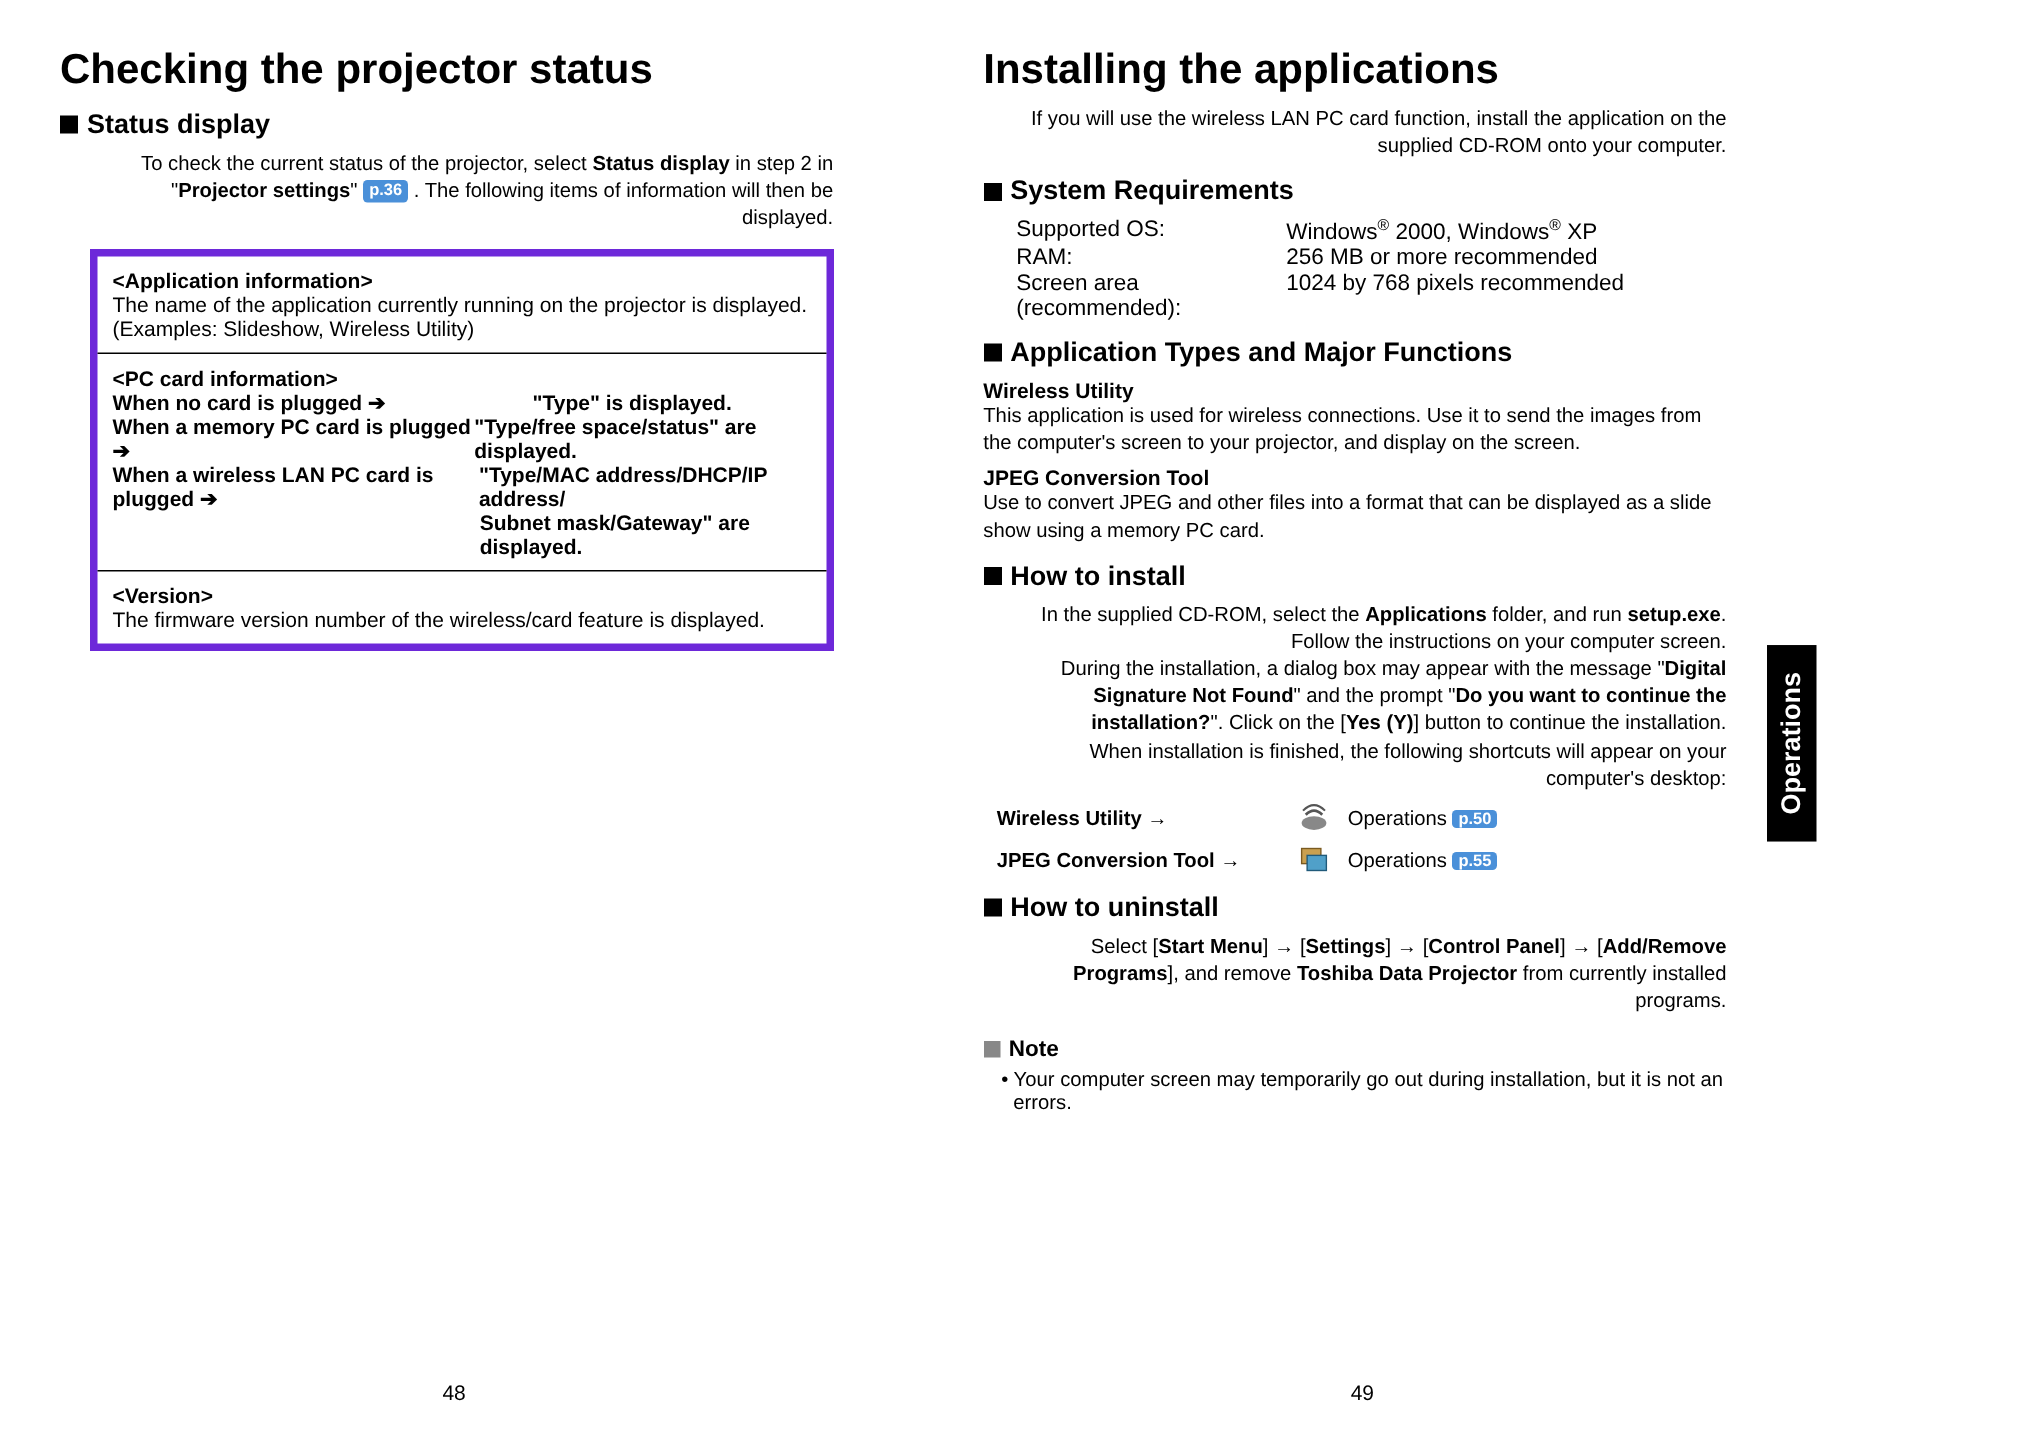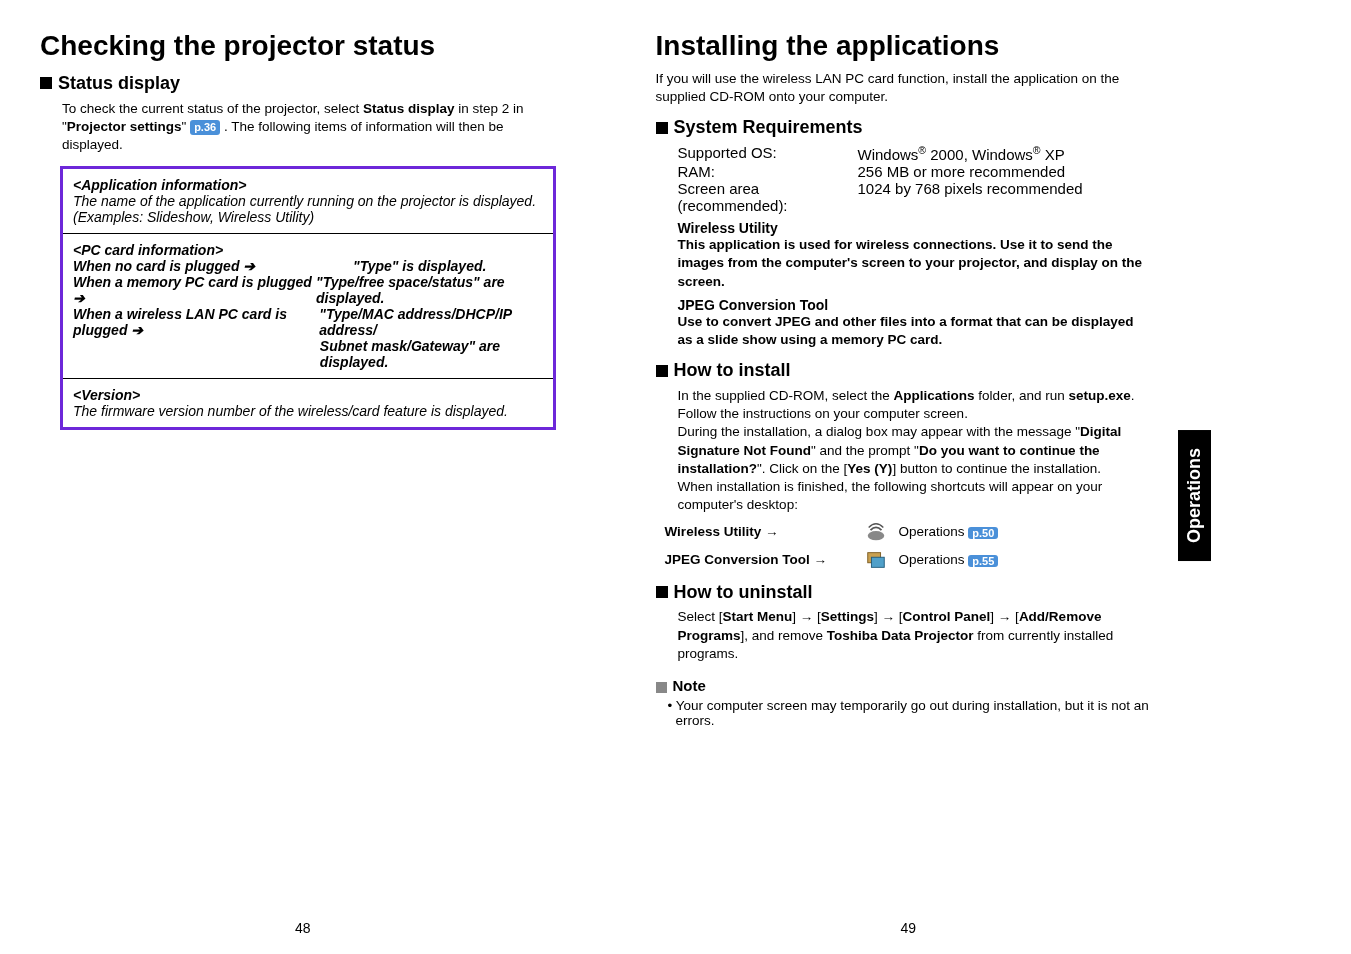--- a/index.html
+++ b/index.html
@@ -41,48 +41,48 @@
       height: 12px;
       background: #000;
       margin-right: 6px;
       vertical-align: middle;
     }
     .sub-h-text { vertical-align: middle; }
     .body-text {
       font-size: 13.5px;
       line-height: 1.35;
       margin-left: 22px;
+      text-align: right;
     }
     .pref {
       display: inline-block;
       background: #4a90d9;
       color: #fff;
       font-weight: bold;
       font-size: 11px;
       border-radius: 3px;
       padding: 0 4px;
       vertical-align: middle;
     }
     .box {
-      border: 3px solid #6d28d9;
+      border: 5px solid #6d28d9;
       margin: 12px 0 0 20px;
       padding: 8px 10px;
-      font-style: italic;
     }
     .box-divider { border-top: 1px solid #000; margin: 8px -10px; }
     .pc-row { display: flex; }
     .pc-left { width: 280px; font-weight: bold; }
     .pc-right { font-weight: bold; }
     .strong { font-weight: bold; }
     .req-table { margin-left: 22px; font-size: 15px; }
     .req-row { display: flex; }
     .req-label { width: 180px; }
-    .apptype { margin-left: 22px; }
+    .apptype { }
     .apptype .at-title { font-weight: bold; margin-top: 6px; }
-    .apptype .at-body { font-size: 13.5px; line-height: 1.35; font-weight: bold; }
+    .apptype .at-body { font-size: 13.5px; line-height: 1.35; }
     .shortcut-row { display: flex; align-items: center; margin-left: 9px; margin-top: 6px; font-size: 13.5px; }
     .shortcut-label { font-weight: bold; width: 200px; }
     .shortcut-icon { width: 22px; height: 22px; margin-right: 12px; display:flex; align-items:center; justify-content:center;}
     .shortcut-icon svg { width: 22px; height: 22px; }
     .side-tab {
       position: absolute;
       right: 0;
       top: 430px;
       background: #000;
       color: #fff;
@@ -183,20 +183,23 @@
       <div class="req-row">
           <div class="req-label">RAM:</div>
           <div>256 MB or more recommended</div>
         </div>
       <div class="req-row">
           <div class="req-label">Screen area (recommended):</div>
           <div>1024 by 768 pixels recommended</div>
         </div>
     </div>
 
+    <div class="sub-h">
+      <span class="sq"></span><span class="sub-h-text">Application Types and Major Functions</span>
+    </div>
     <div class="apptype">
       <div class="at-title">Wireless Utility</div>
       <div class="at-body">This application is used for wireless connections. Use it to send the images from the computer's screen to your projector, and display on the screen.</div>
       <div class="at-title">JPEG Conversion Tool</div>
       <div class="at-body">Use to convert JPEG and other files into a format that can be displayed as a slide show using a memory PC card.</div>
     </div>
 
     <div class="sub-h">
       <span class="sq"></span><span class="sub-h-text">How to install</span>
     </div>

